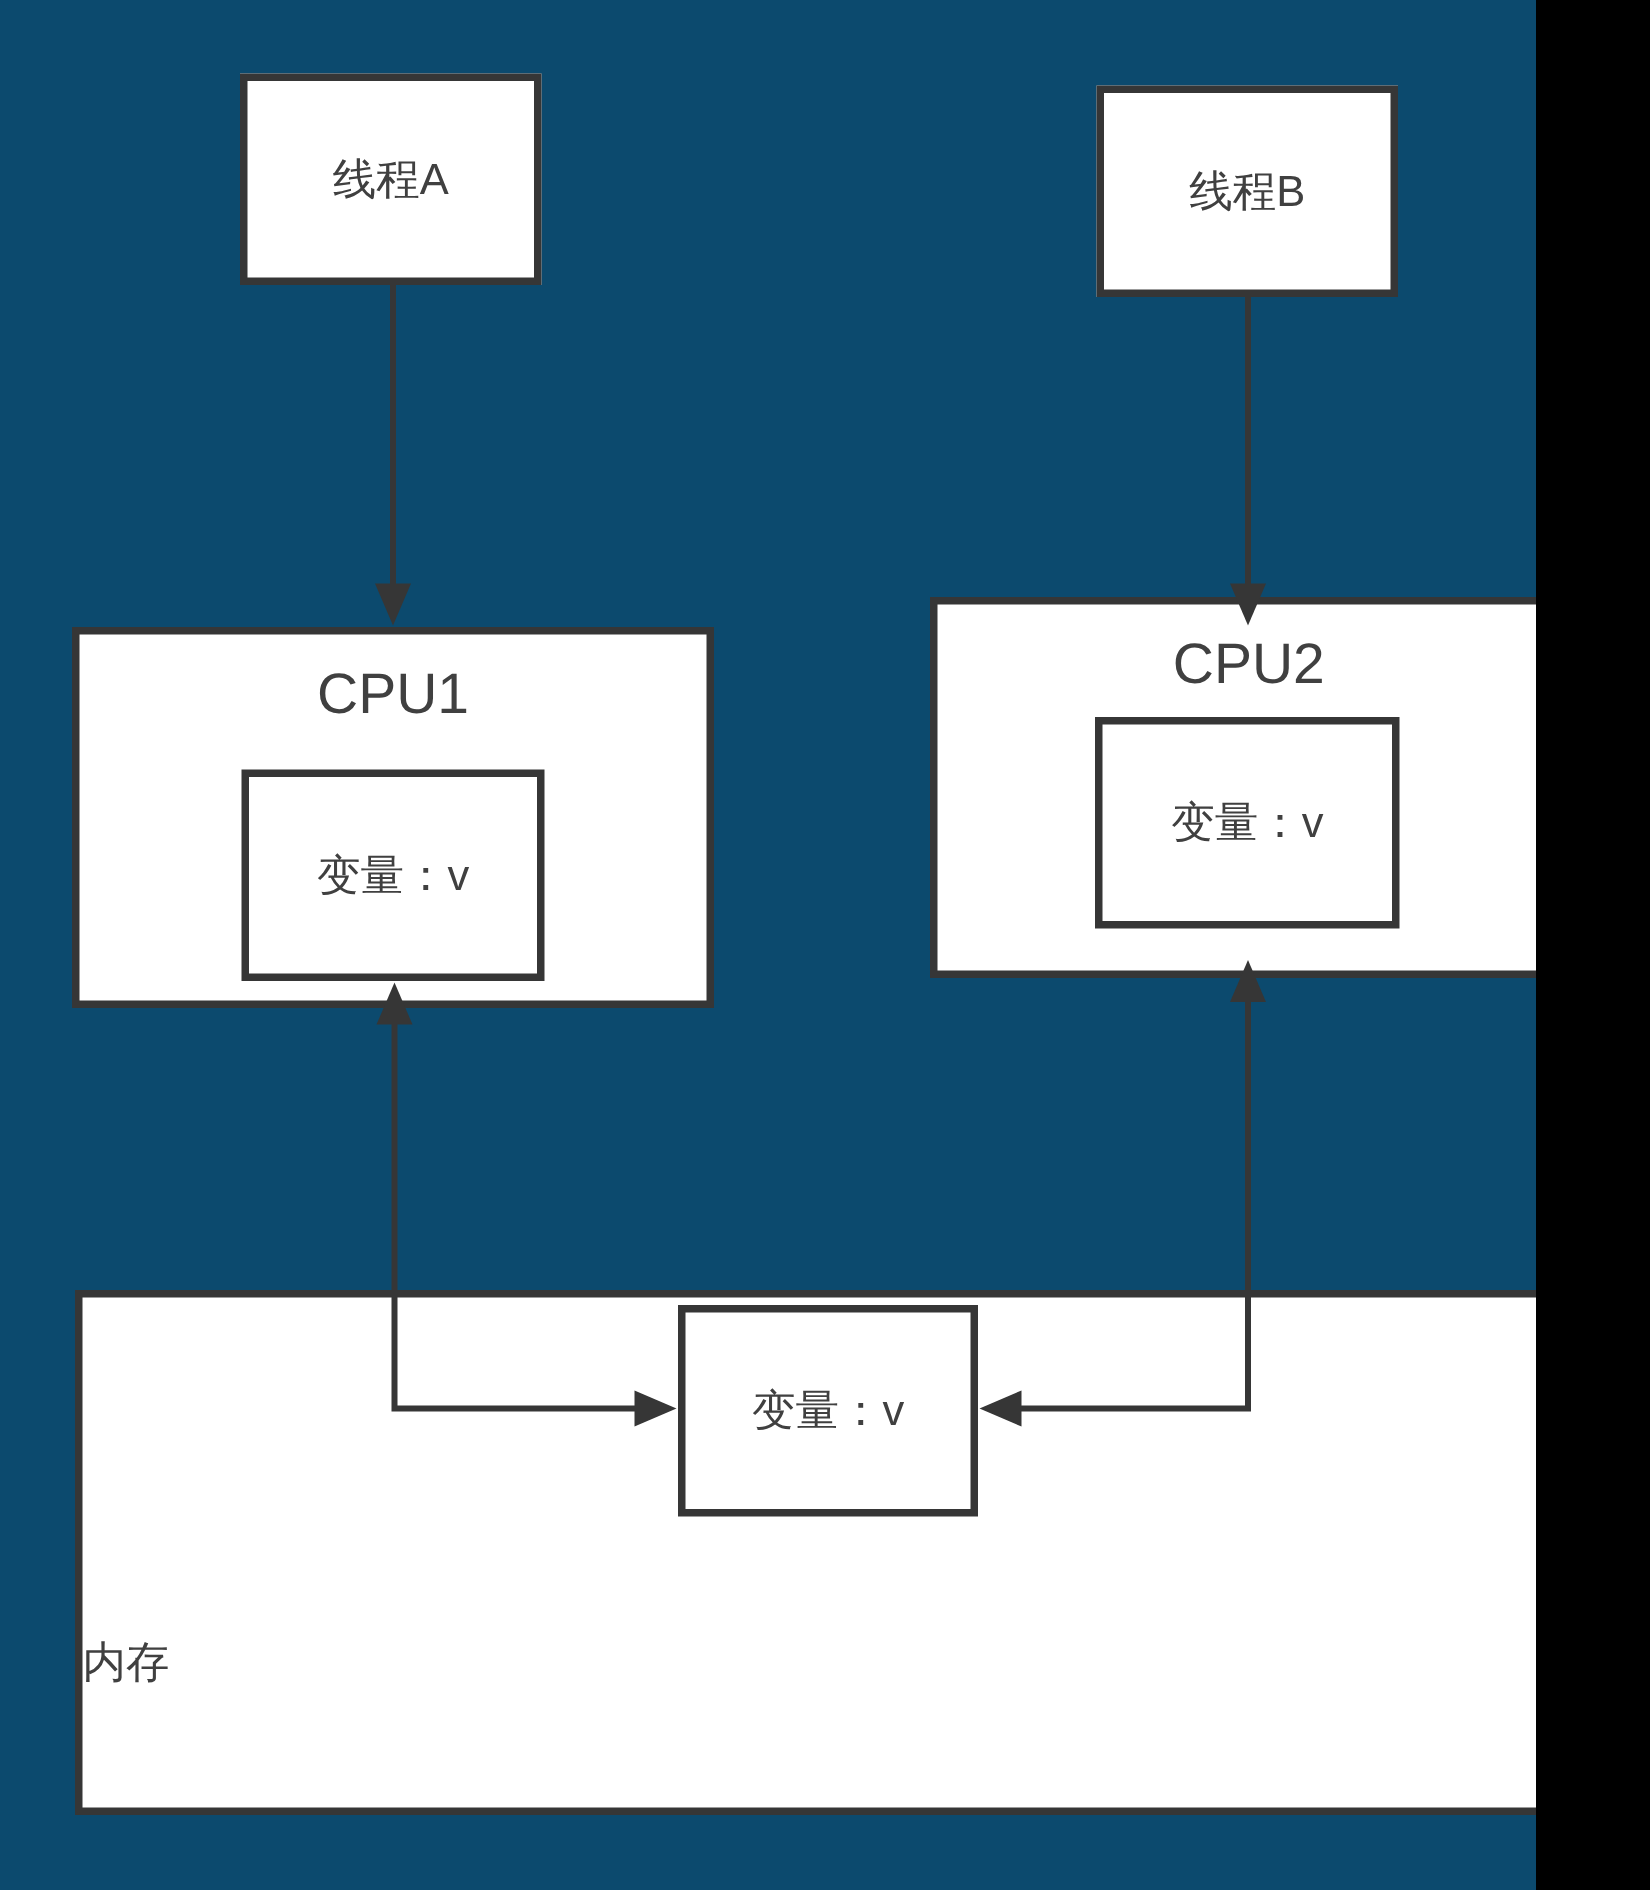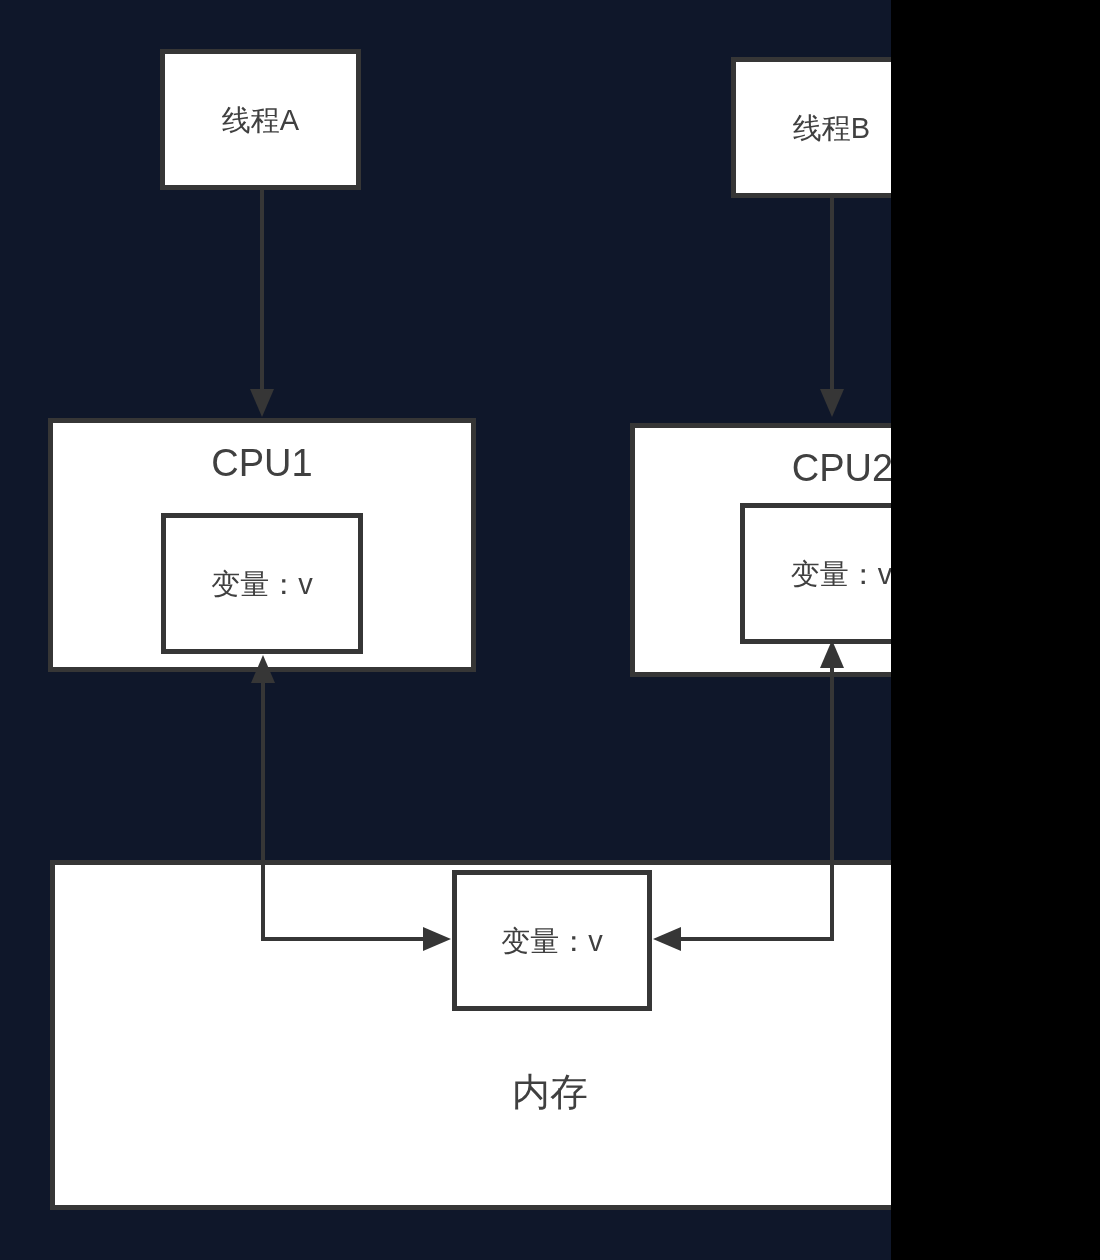--- a/index.html
+++ b/index.html
@@ -2,23 +2,23 @@
 <html><head>
 <meta charset="utf-8">
 <style>
   html, body {
     margin: 0;
     padding: 0;
     background: #000000;
   }
   .canvas {
     position: relative;
-    width: 891px;
+    width: 1024px;
     height: 1260px;
-    background: #0f172a;
+    background: #0c4a6e;
     font-family: "Liberation Sans", "DejaVu Sans", sans-serif;
     color: #404040;
     overflow: hidden;
   }
   .box {
     position: absolute;
     background: #ffffff;
     border: 5px solid #363636;
     box-sizing: border-box;
   }
@@ -31,39 +31,39 @@
     font-size: 29px;
     line-height: 36px;
     color: #404040;
     white-space: nowrap;
   }
   
   .thread-a { left: 160px; top: 49px;  width: 201px; height: 141px; }
   .thread-b { left: 731px; top: 57px;  width: 201px; height: 141px; text-align: right; }
   
   .cpu1 { left: 48px;  top: 418px; width: 428px; height: 254px; }
-  .cpu2 { left: 620px; top: 423px; width: 425px; height: 254px; margin-left: 10px; }
+  .cpu2 { left: 620px; top: 398px; width: 425px; height: 254px; }
   .cpu-title {
     position: absolute;
     top: 22px; left: 0; right: 0;
     text-align: center;
     font-size: 38px;
     line-height: 36px;
   }
   
   .cpu1-var   { left: 108px; top: 90px; width: 202px; height: 141px; }
   .cpu2-var   { left: 105px; top: 75px; width: 203px; height: 141px; }
   .memory-var { left: 397px; top: 5px;  width: 200px; height: 141px; }
   
   .memory { left: 50px; top: 860px; width: 1000px; height: 350px; }
   .memory-title {
     position: absolute;
-    top: 209px; left: 0; right: 0;
-    text-align: center;
-    font-size: 38px;
+    top: 226px; left: 0; right: 0;
+    text-align: left;
+    font-size: 29px;
     line-height: 36px;
   }
   
   .edges {
     position: absolute;
     left: 0; top: 0;
     width: 1100px;
     height: 1260px;
     z-index: 10;
     pointer-events: none;

